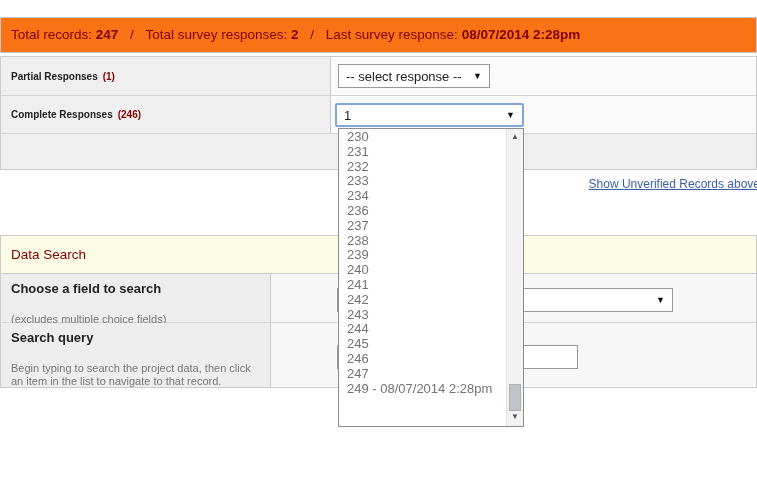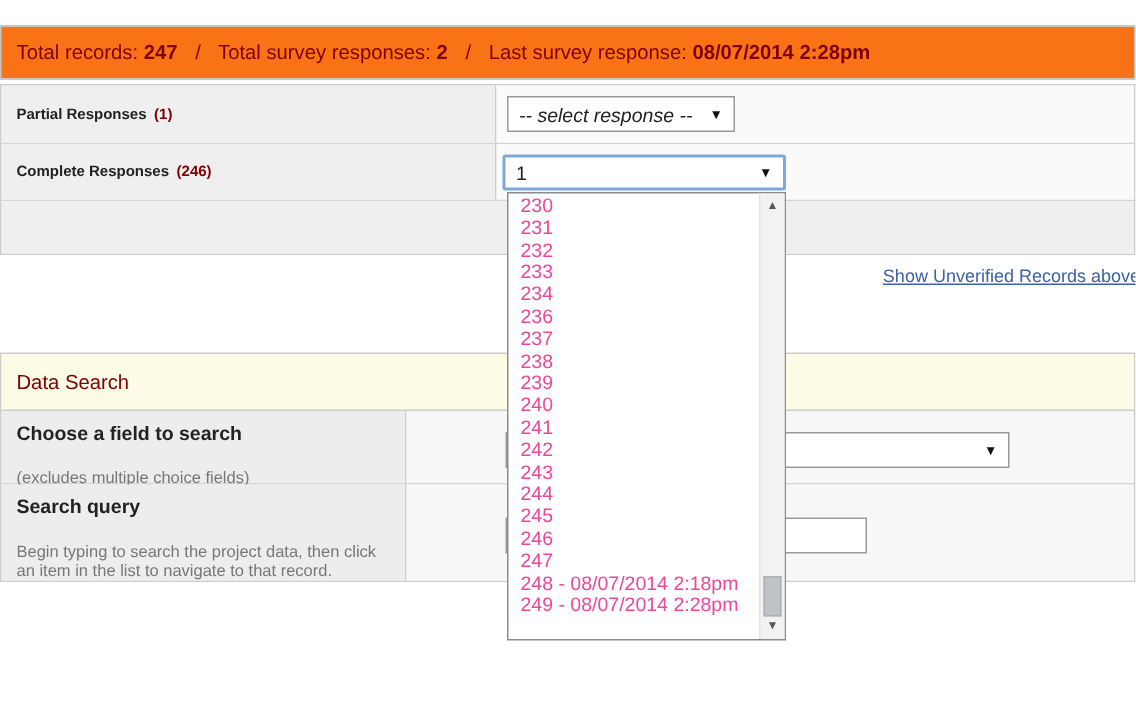--- a/index.html
+++ b/index.html
@@ -38,41 +38,41 @@
   .rt-right { flex:1; background:#FAFAFA; }
 
   
   .fake-select {
     position:absolute; box-sizing:border-box; background:#ffffff;
     border:1px solid #999999; display:flex; align-items:center;
     justify-content:space-between; font-size:13px; color:#222;
     padding:0 7px; cursor:default; z-index:5;
   }
   .fake-select .arrow { font-size:9px; color:#111; margin-left:6px; }
-  .select-partial { left:338px; top:64px;  width:152px; height:24px;font-style:italic; }
+  .select-partial { left:338px; top:64px;  width:152px; height:24px; }
   .select-complete {
     left:335px; top:103px; width:189px; height:24px;
     border:2px solid #7FA7D9; border-radius:2px; z-index:21;
   }
   .select-field   { left:337px; top:288px; width:336px; height:24px; }
   .query-input {
     position:absolute; left:337px; top:345px; width:241px; height:24px;
     box-sizing:border-box; border:1px solid #999999; background:#fff;
     font-family:"Liberation Sans", sans-serif; font-size:13px; padding:0 5px; z-index:5;
   }
 
   
   .dd-popup {
     position:absolute; left:338px; top:128px; width:186px; height:299px;
     box-sizing:border-box; background:#ffffff; border:1px solid #8C8C8C;
     z-index:20;
   }
   .dd-list { position:absolute; left:0; top:1px; right:17px; bottom:0; overflow:hidden; }
   .dd-item {
-    height:14.8px; line-height:14.8px; font-size:13px; color:#ec4899;
+    height:14.8px; line-height:14.8px; font-size:13px; color:#737373;
     padding-left:8px; white-space:nowrap; cursor:default;
   }
   .dd-scrollbar {
     position:absolute; top:0; right:0; width:17px; height:100%;
     background:#F2F2F2; border-left:1px solid #E3E3E3; box-sizing:border-box;
   }
   .sb-btn {
     position:absolute; left:0; width:100%; height:16px; text-align:center;
     font-size:8px; line-height:16px; color:#555; cursor:default;
   }
@@ -162,21 +162,20 @@
       <div class="dd-item">238</div>
       <div class="dd-item">239</div>
       <div class="dd-item">240</div>
       <div class="dd-item">241</div>
       <div class="dd-item">242</div>
       <div class="dd-item">243</div>
       <div class="dd-item">244</div>
       <div class="dd-item">245</div>
       <div class="dd-item">246</div>
       <div class="dd-item">247</div>
-      <div class="dd-item">248 - 08/07/2014 2:18pm</div>
       <div class="dd-item">249 - 08/07/2014 2:28pm</div>
     </div>
   <div class="dd-scrollbar">
     <div class="sb-btn sb-up">▲</div>
     <div class="sb-thumb"></div>
     <div class="sb-btn sb-down">▼</div>
   </div>
 </div>
 
 <a class="unverified-link">Show Unverified Records above</a>

